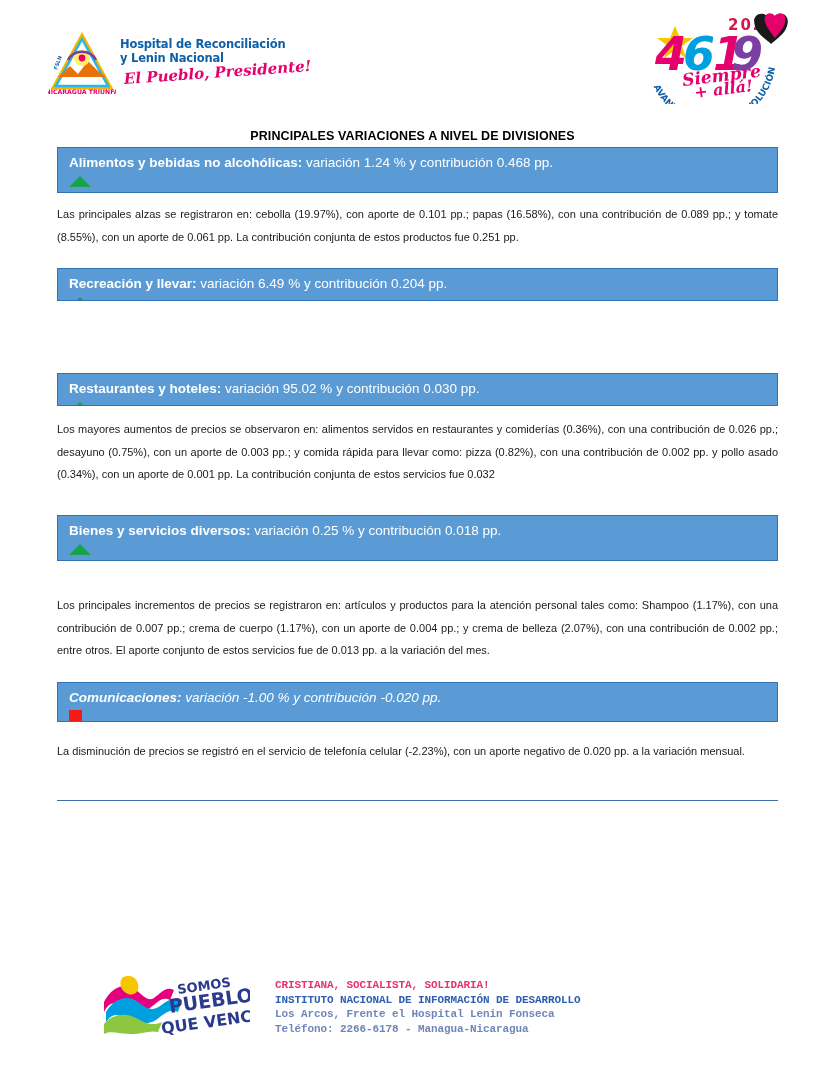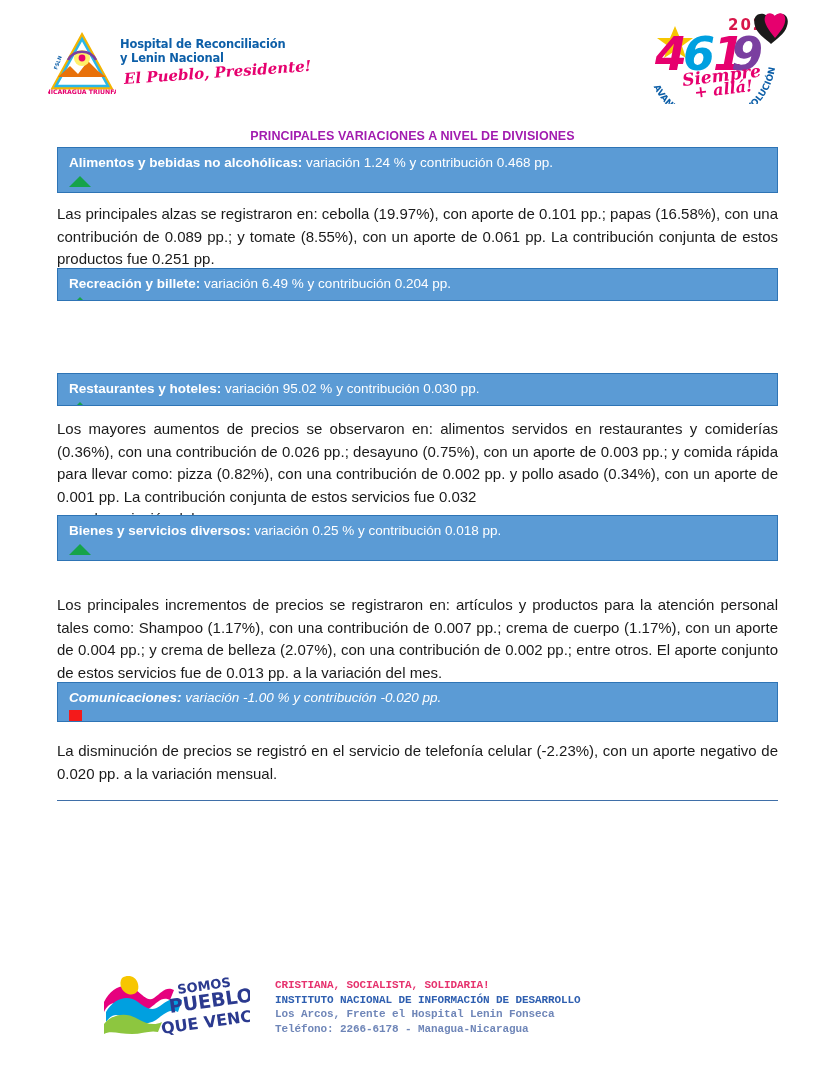--- a/index.html
+++ b/index.html
@@ -69,21 +69,21 @@
 
   
   .doc-title {
     position: absolute;
     left: 0; top: 129px;
     width: 825px;
     text-align: center;
     font-family: "Liberation Sans", sans-serif;
     font-size: 12.5px;
     font-weight: bold;
-    color: #a21caf;
+    color: #000000;
     letter-spacing: 0.1px;
   }
 
   
   .banner {
     position: absolute;
     left: 57px;
     width: 721px;
     background: #5b9bd5;
     border: 1px solid #2e74b5;
@@ -121,21 +121,21 @@
     width: 13px; height: 11px;
     background: #f41a1a;
   }
 
   
   .para {
     position: absolute;
     left: 57px;
     width: 721px;
     font-family: "Liberation Sans", sans-serif;
-    font-size: 15px;
+    font-size: 11px;
     color: #1a1a1a;
     line-height: 22.5px;
     text-align: justify;
     text-justify: inter-word;
   }
   .para.left { text-align: left; }
 
   
   .divider {
     position: absolute;
@@ -220,21 +220,21 @@
   <div class="banner" style="top:147px; height:46px;">
     <div class="banner-text">
       <b>Alimentos y bebidas no alcohólicas:</b><span class="val"> variación 1.24 % y contribución 0.468 pp.</span>
     </div>
     <div class="marker up" style="top:28px;"></div>
   </div>
   <div class="para" style="top:203px;">Las principales alzas se registraron en: cebolla (19.97%), con aporte de 0.101 pp.; papas (16.58%), con una contribución de 0.089 pp.; y tomate (8.55%), con un aporte de 0.061 pp. La contribución conjunta de estos productos fue 0.251 pp.</div>
 
   <div class="banner" style="top:268px; height:33px;">
     <div class="banner-text">
-      <b>Recreación y billete:</b><span class="val"> variación 6.49 % y contribución 0.204 pp.</span>
+      <b>Recreación y llevar:</b><span class="val"> variación 6.49 % y contribución 0.204 pp.</span>
     </div>
     <div class="marker up" style="top:28px;"></div>
   </div>
 
   <div class="banner" style="top:373px; height:33px;">
     <div class="banner-text">
       <b>Restaurantes y hoteles:</b><span class="val"> variación 95.02 % y contribución 0.030 pp.</span>
     </div>
     <div class="marker up" style="top:28px;"></div>
   </div>

